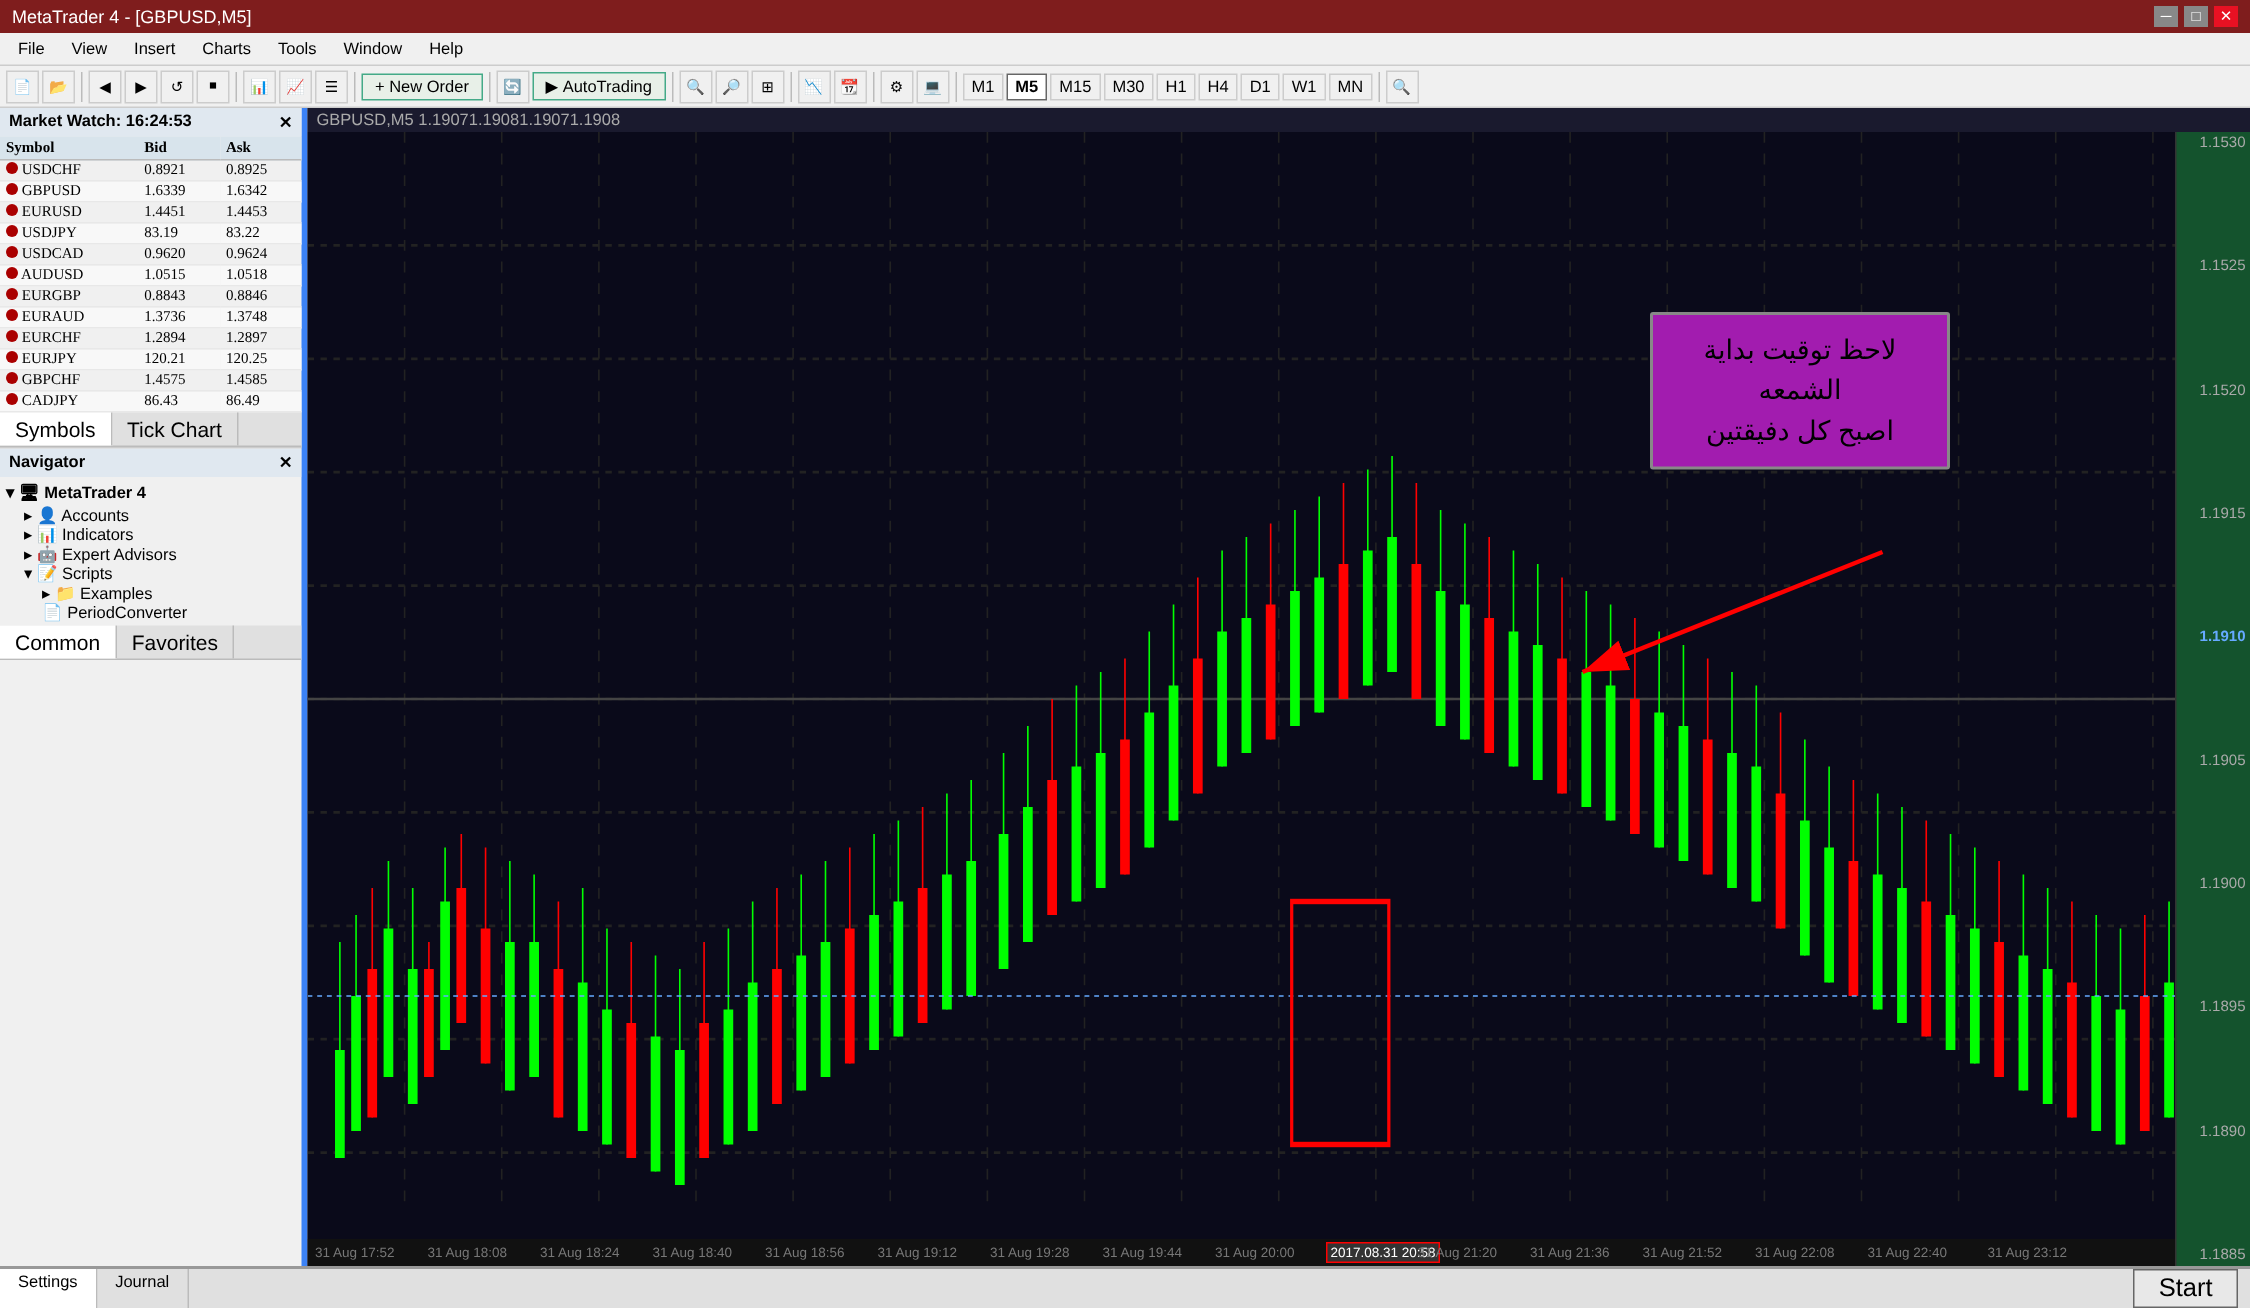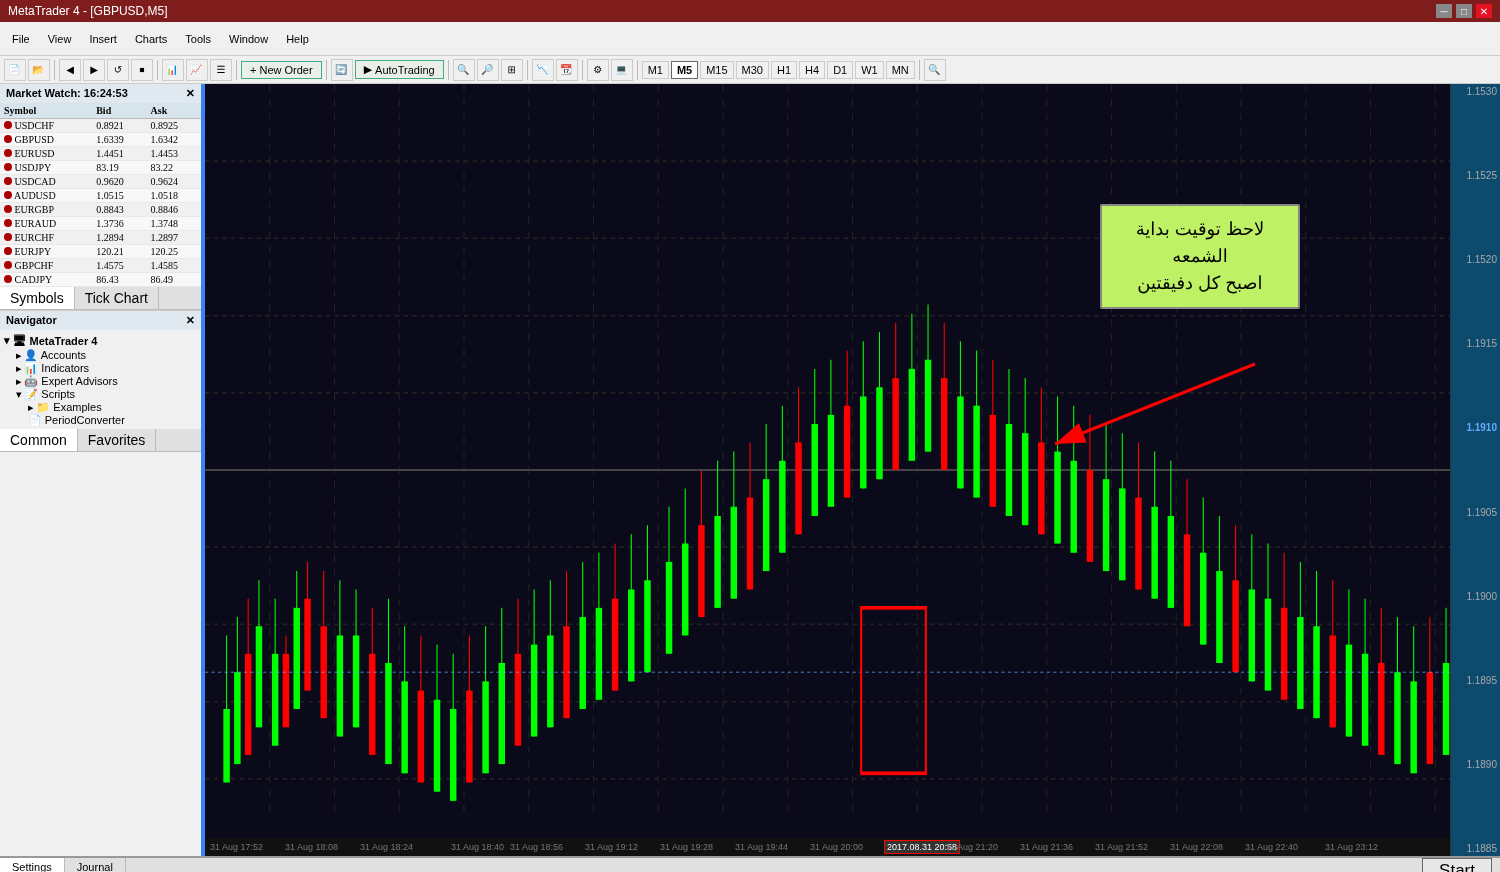--- a/index.html
+++ b/index.html
@@ -5,21 +5,21 @@
     * { margin: 0; padding: 0; box-sizing: border-box; }
     body { width: 1500px; height: 872px; overflow: hidden; font-family: 'Segoe UI', Tahoma, Arial, sans-serif; font-size: 11px; background: #f0f0f0; }
     
     
     #title-bar { background: #7f1d1d; color: white; height: 22px; display: flex; align-items: center; justify-content: space-between; padding: 0 8px; font-size: 12px; }
     #title-bar-controls { display: flex; gap: 4px; }
     #title-bar-controls span { width: 16px; height: 14px; background: #888; display: inline-flex; align-items: center; justify-content: center; font-size: 10px; cursor: pointer; color: white; }
     #title-bar-controls span:last-child { background: #e81123; }
 
     
-    #menu-bar { background: #f0f0f0; height: 34px; display: flex; align-items: center; padding: 0 4px; border-bottom: 1px solid #ccc; gap: 2px; }
+    #menu-bar { background: #f0f0f0; height: 22px; display: flex; align-items: center; padding: 0 4px; border-bottom: 1px solid #ccc; gap: 2px; }
     .menu-item { padding: 2px 8px; cursor: pointer; font-size: 11px; }
 
     
     #toolbar1 { background: #f0f0f0; height: 28px; display: flex; align-items: center; padding: 0 4px; border-bottom: 1px solid #ccc; gap: 2px; flex-wrap: nowrap; overflow: hidden; }
     .tb-btn { width: 22px; height: 22px; background: #f0f0f0; border: 1px solid #ccc; display: inline-flex; align-items: center; justify-content: center; cursor: pointer; font-size: 10px; }
     .tb-separator { width: 1px; height: 20px; background: #bbb; margin: 0 2px; }
     .tb-green-btn { background: #e8f0e8; border: 1px solid #4a8; padding: 2px 8px; font-size: 11px; cursor: pointer; display: flex; align-items: center; gap: 3px; }
     .tb-timeframe { padding: 2px 5px; background: #f0f0f0; border: 1px solid #ccc; cursor: pointer; font-size: 11px; }
     .tb-timeframe.active { background: #fff; border-color: #666; font-weight: bold; }
 
@@ -55,24 +55,24 @@
     #chart-tabs { display: flex; background: #2a2a3e; border-bottom: 1px solid #444; }
     .chart-tab { padding: 4px 12px; color: #ccc; cursor: pointer; font-size: 11px; border-right: 1px solid #444; }
     .chart-tab.active { background: #1a1a2e; color: white; }
     #chart-info { color: #aaa; font-size: 11px; padding: 2px 6px; background: #1a1a2e; }
     #chart-canvas { flex: 1; position: relative; overflow: hidden; background: #0a0a1a; }
     
     
     #chart-svg { width: 100%; height: 100%; }
 
     
-    .chart-annotation { position: absolute; background: #bef264; border: 2px solid #888; padding: 10px 16px; font-size: 16px; direction: rtl; text-align: center; border-radius: 2px; margin-left: 31px; }
-
-    
-    #price-labels { position: absolute; right: 0; top: 0; bottom: 0; width: 50px; background: #0c4a6e; display: flex; flex-direction: column; justify-content: space-between; padding: 2px 0; border-left: 1px solid #333; }
+    .chart-annotation { position: absolute; background: #a21caf; border: 2px solid #888; padding: 10px 16px; font-size: 16px; direction: rtl; text-align: center; border-radius: 2px; margin-left: 31px; }
+
+    
+    #price-labels { position: absolute; right: 0; top: 0; bottom: 0; width: 50px; background: #14532d; display: flex; flex-direction: column; justify-content: space-between; padding: 2px 0; border-left: 1px solid #333; }
     .price-label { color: #aaa; font-size: 10px; text-align: right; padding-right: 3px; }
 
     
     #bottom-panel { height: 240px; background: #f8f8f8; border-top: 2px solid #999; display: flex; flex-direction: column; }
     #bottom-tabs { display: flex; background: #e0e0e0; border-bottom: 1px solid #bbb; }
     .bottom-tab { padding: 3px 12px; cursor: pointer; border-right: 1px solid #bbb; font-size: 11px; }
     .bottom-tab.active { background: white; }
     .bt-btn-start { height: 26px; padding: 0 16px; font-size: 17px; border: 1px solid #666; background: #e8e8e8; cursor: pointer; }
     
     
@@ -311,20 +311,23 @@
         </div>
       </div>
       <div class="tabs-row">
         <div class="tab active">Common</div>
         <div class="tab">Favorites</div>
       </div>
     </div>
   </div>
 
   <div id="chart-area">
+    <div id="chart-info">
+      <span>GBPUSD,M5  1.19071.19081.19071.1908</span>
+    </div>
     <div id="chart-canvas">
       
       <svg id="chart-svg" viewBox="0 0 1200 420" preserveAspectRatio="none">
 
         <rect width="1200" height="420" fill="#0a0a1a"></rect>
 
         <line x1="0" y1="42" x2="1200" y2="42" stroke="#222" stroke-dasharray="4,4"></line>
         <line x1="0" y1="84" x2="1200" y2="84" stroke="#222" stroke-dasharray="4,4"></line>
         <line x1="0" y1="126" x2="1200" y2="126" stroke="#222" stroke-dasharray="4,4"></line>
         <line x1="0" y1="168" x2="1200" y2="168" stroke="#222" stroke-dasharray="4,4"></line>
@@ -535,21 +538,21 @@
         <div class="price-label">1.1895</div>
         <div class="price-label">1.1890</div>
         <div class="price-label">1.1885</div>
       </div>
       
       
       <div id="time-labels">
         <span class="time-label" style="left:5px">31 Aug 17:52</span>
         <span class="time-label" style="left:80px">31 Aug 18:08</span>
         <span class="time-label" style="left:155px">31 Aug 18:24</span>
-        <span class="time-label" style="left:246px">31 Aug 18:40</span>
+        <span class="time-label" style="left:230px">31 Aug 18:40</span>
         <span class="time-label" style="left:305px">31 Aug 18:56</span>
         <span class="time-label" style="left:380px">31 Aug 19:12</span>
         <span class="time-label" style="left:455px">31 Aug 19:28</span>
         <span class="time-label" style="left:530px">31 Aug 19:44</span>
         <span class="time-label" style="left:605px">31 Aug 20:00</span>
         <span class="time-label" style="left:679px; background:#333; color:white; padding:1px 2px; border:1px solid red;">2017.08.31 20:58</span>
         <span class="time-label" style="left:740px">31 Aug 21:20</span>
         <span class="time-label" style="left:815px">31 Aug 21:36</span>
         <span class="time-label" style="left:890px">31 Aug 21:52</span>
         <span class="time-label" style="left:965px">31 Aug 22:08</span>

